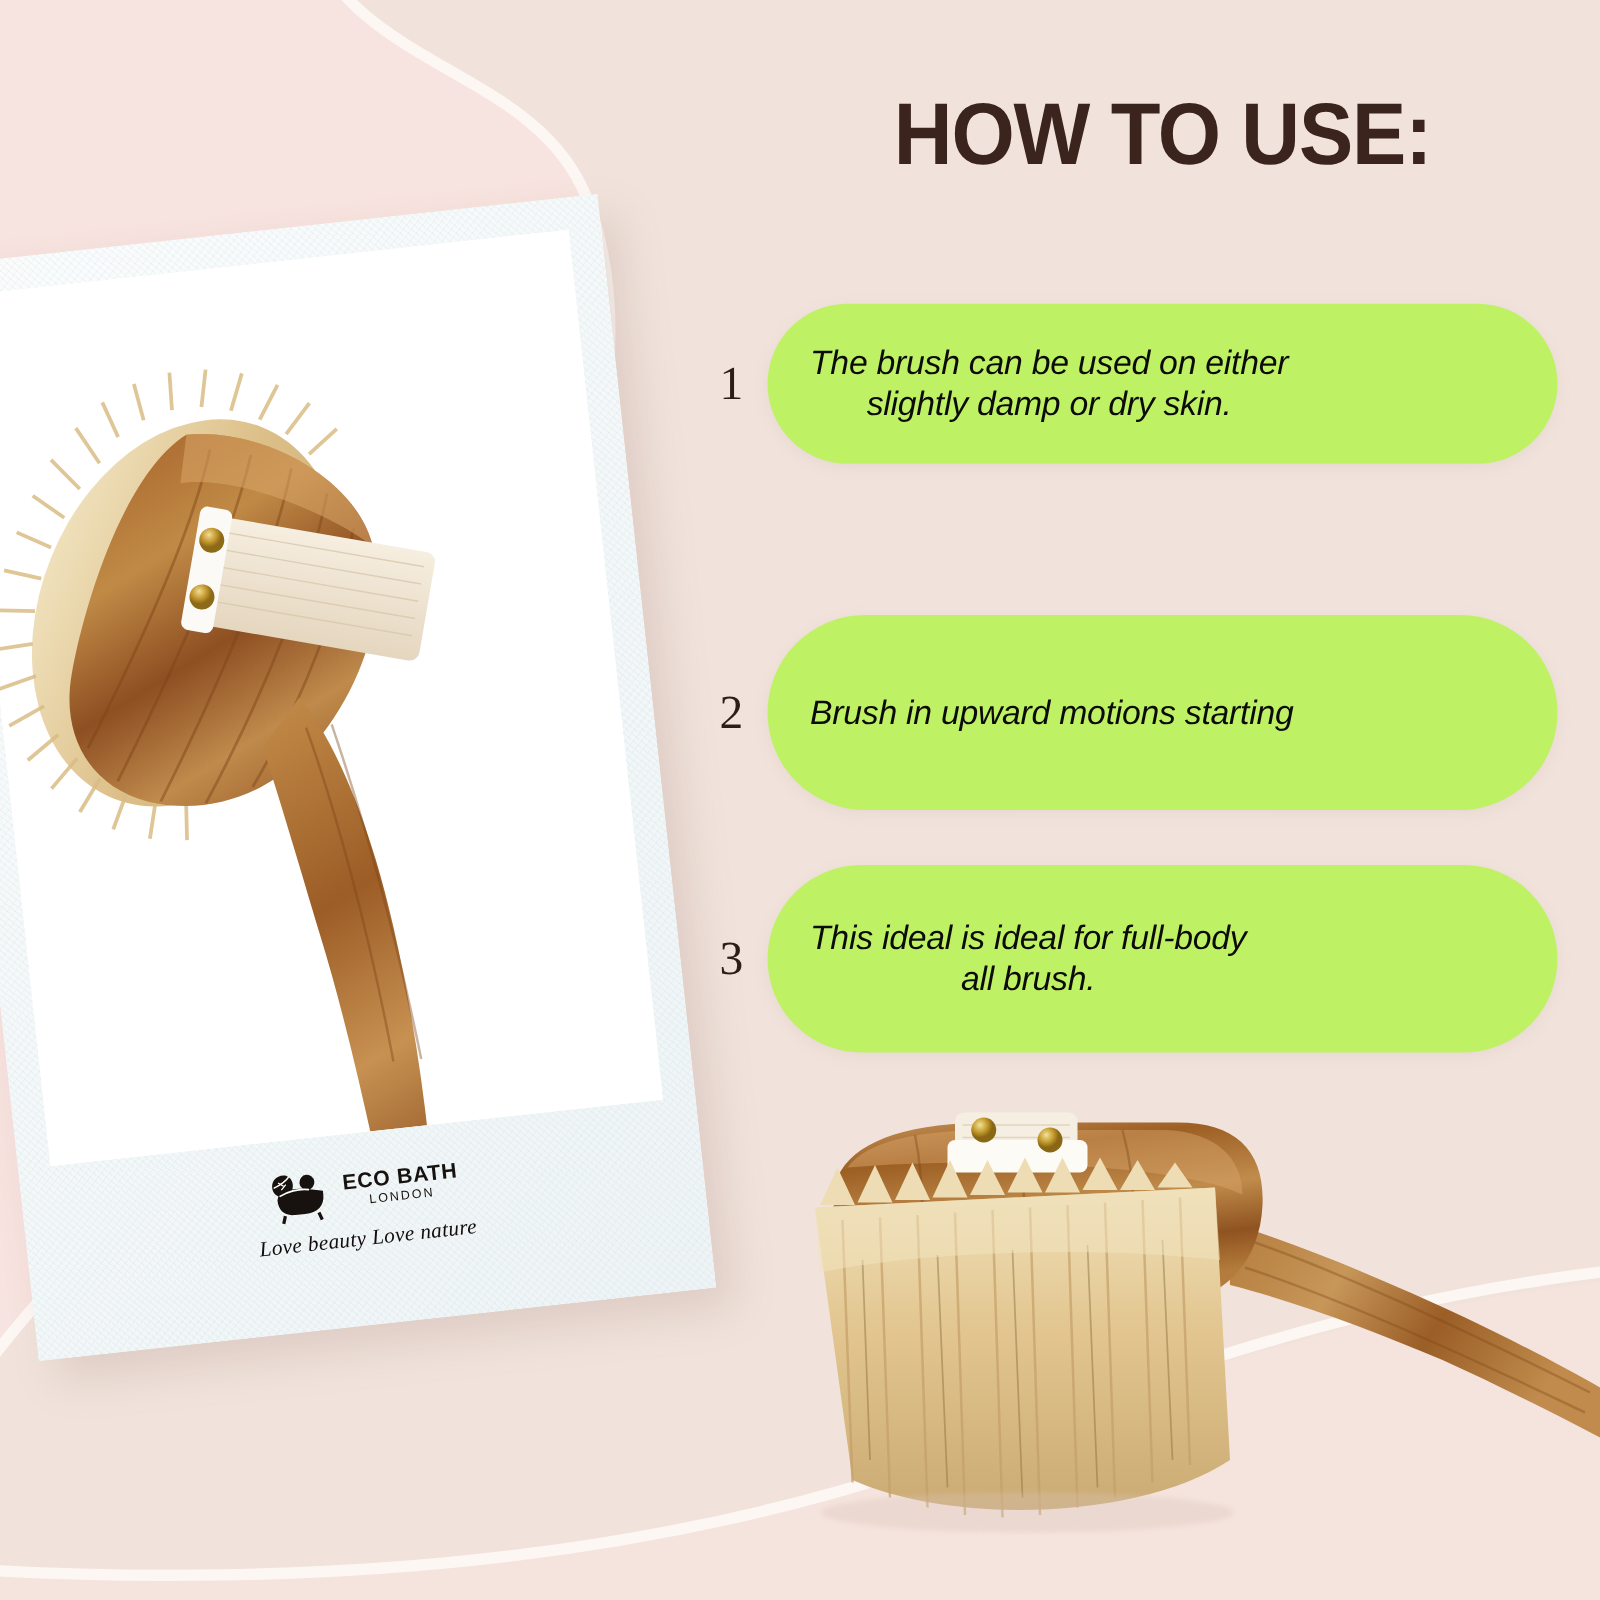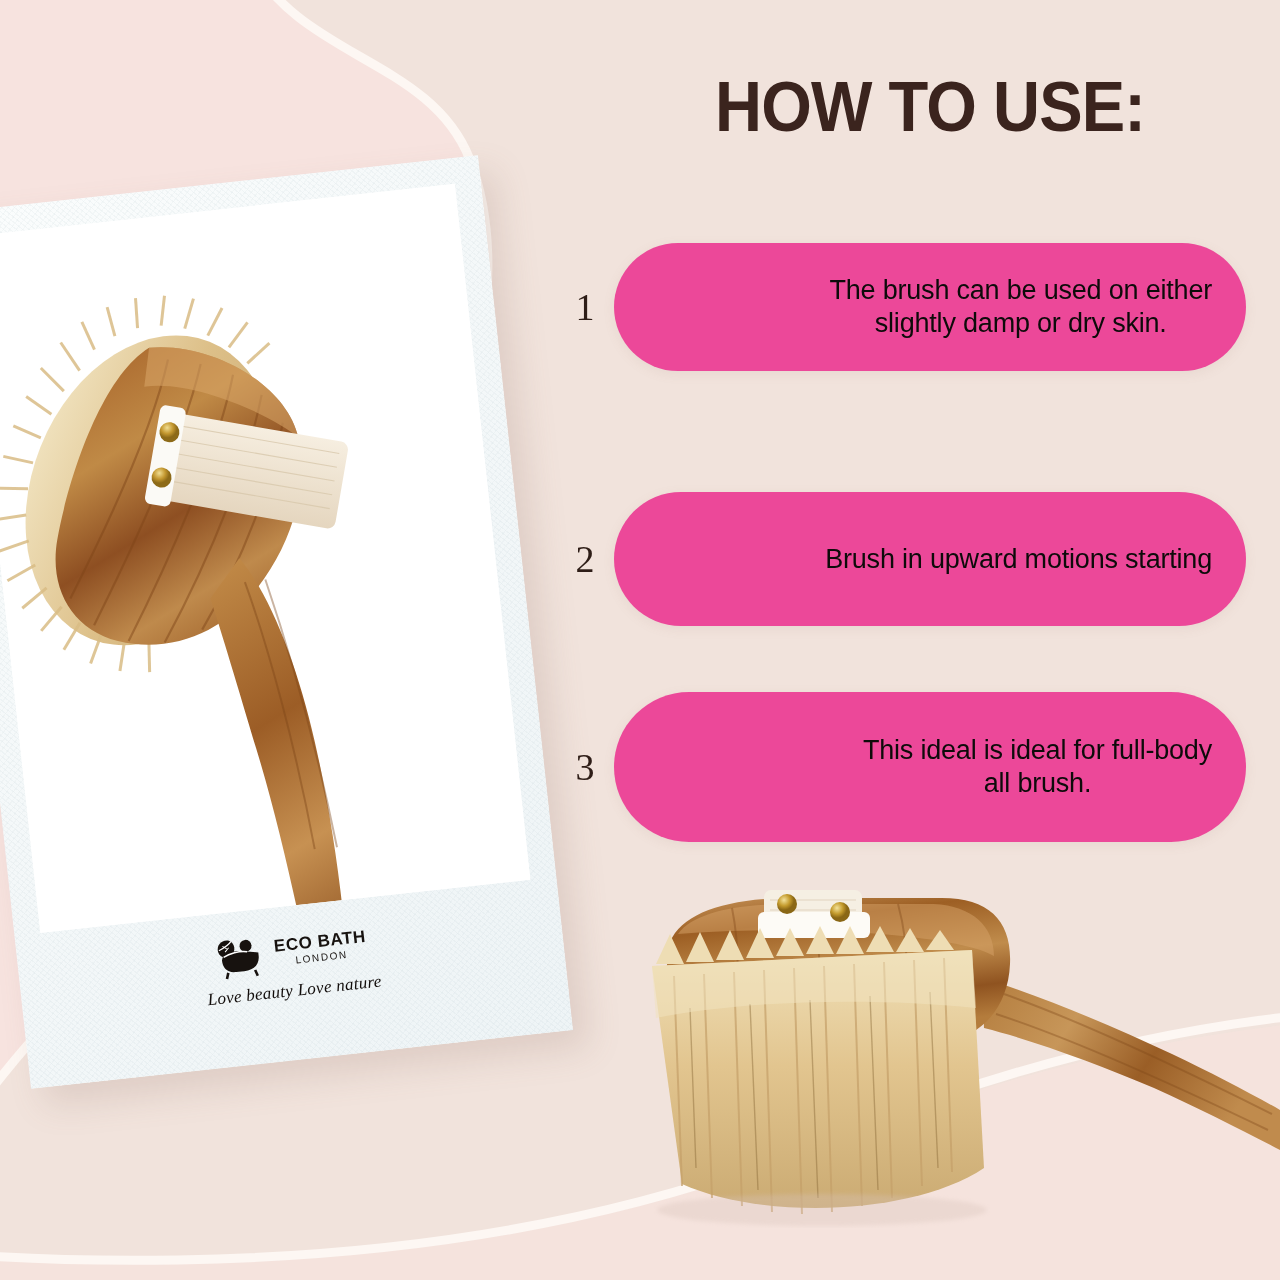--- a/index.html
+++ b/index.html
@@ -58,34 +58,34 @@
     transform:scaleX(.93);transform-origin:50% 50%;
   }
 
   .step{position:absolute;display:flex;align-items:center;}
   .step-num{
     width:58px;text-align:center;flex:0 0 58px;
     font-family:"Liberation Serif", serif;
     font-size:38px;color:#2e1d17;font-weight:normal;
   }
   .step-card{
-    flex:1 1 auto;background:#ec4899;border-radius:999px;
-    display:flex;align-items:center;justify-content:flex-end;
+    flex:1 1 auto;background:#bef264;border-radius:999px;
+    display:flex;align-items:center;justify-content:flex-start;
     box-shadow:0 3px 12px rgba(160,120,110,.10);
-    padding:0 34px;box-sizing:border-box;
+    padding:0 34px;box-sizing:border-box;font-style:italic;
   }
   .step-text{
     text-align:center;color:#0d0b0a;
     font-size:27px;line-height:1.22;font-weight:500;letter-spacing:-.2px;
   }
 
   #step-1{left:556px;top:243px;width:690px;}
   #step-1 .step-card{height:128px;}
   #step-2{left:556px;top:492px;width:690px;}
-  #step-2 .step-card{height:134px;}
+  #step-2 .step-card{height:156px;}
   #step-3{left:556px;top:692px;width:690px;}
   #step-3 .step-card{height:150px;}
 
   
   .brush-photo{position:absolute;left:612px;top:868px;width:668px;height:360px;}
   .brush-photo svg{display:block;width:100%;height:100%;}
 </style>
 </head>
 <body>
 

